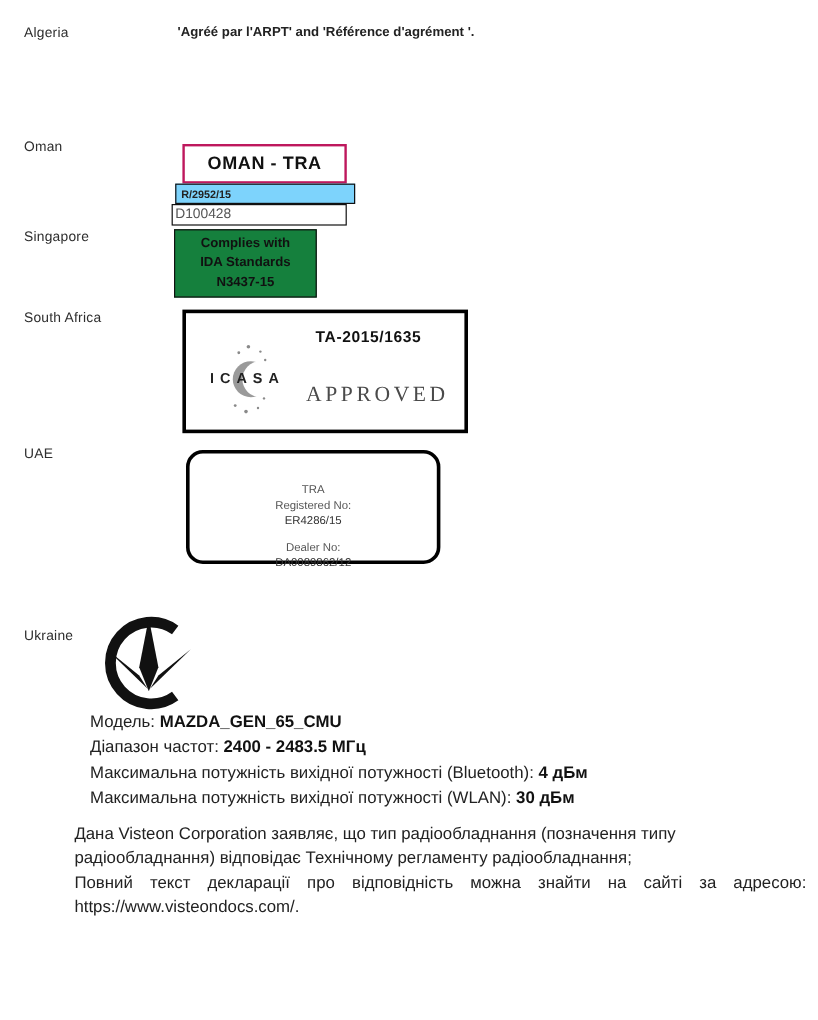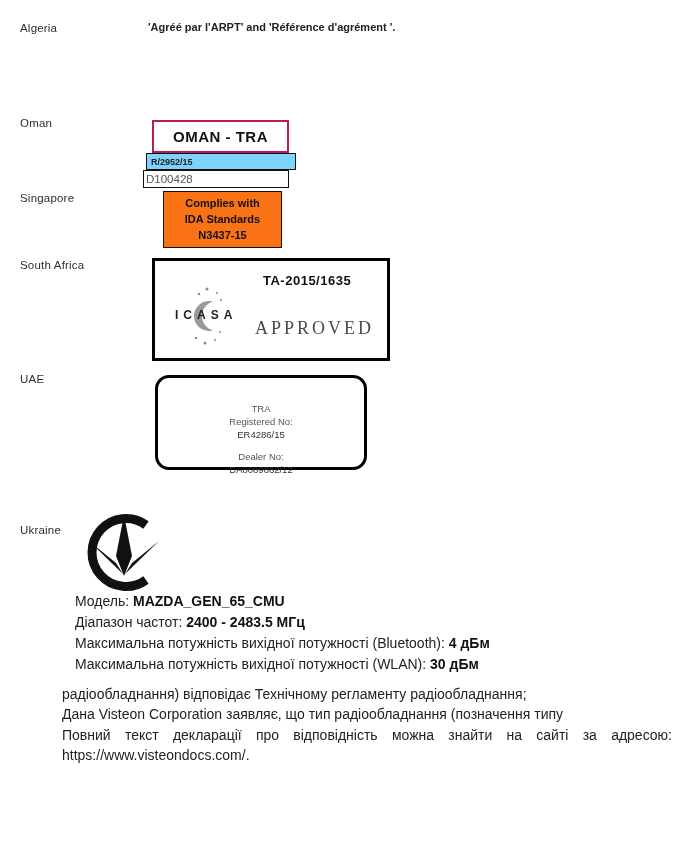--- a/index.html
+++ b/index.html
@@ -37,22 +37,22 @@
   }
   .oman-row2 {
     left: 143px; top: 170px; width: 146px; height: 18px;
     border: 1px solid #111; background: #fff;
     display: flex; align-items: center;
     padding-left: 2px; font-size: 11.5px; color: #555;
   }
 
   
   .sg-box {
-    left: 163px; top: 191px; width: 119px; height: 57px;
-    border: 1.5px solid #111; background: #f97316;
+    left: 145px; top: 191px; width: 119px; height: 57px;
+    border: 1.5px solid #111; background: #15803d;
     display: flex; flex-direction: column; align-items: center; justify-content: center;
     gap: 1px;
   }
   .sg-line { font-size: 11px; font-weight: 700; color: #111; line-height: 15px; }
 
   
   .sa-box {
     left: 152px; top: 258px; width: 238px; height: 103px;
     border: 3px solid #000; background: #fff;
   }
@@ -167,19 +167,19 @@
     </div>
     <div>
       <span>Максимальна потужність вихідної потужності (Bluetooth): </span><span class="val">4 дБм</span>
     </div>
     <div>
       <span>Максимальна потужність вихідної потужності (WLAN): </span><span class="val">30 дБм</span>
     </div>
   </div>
 
   <div class="abs uk-para">
+    <div>Дана Visteon Corporation заявляє, що тип радіообладнання (позначення типу</div>
     <div>радіообладнання) відповідає Технічному регламенту радіообладнання;</div>
-    <div>Дана Visteon Corporation заявляє, що тип радіообладнання (позначення типу</div>
     <div class="uk-justify">Повний текст декларації про відповідність можна знайти на сайті за адресою:</div>
     <div>https://www.visteondocs.com/.</div>
   </div>
 
 </div>
 
 </body></html>

